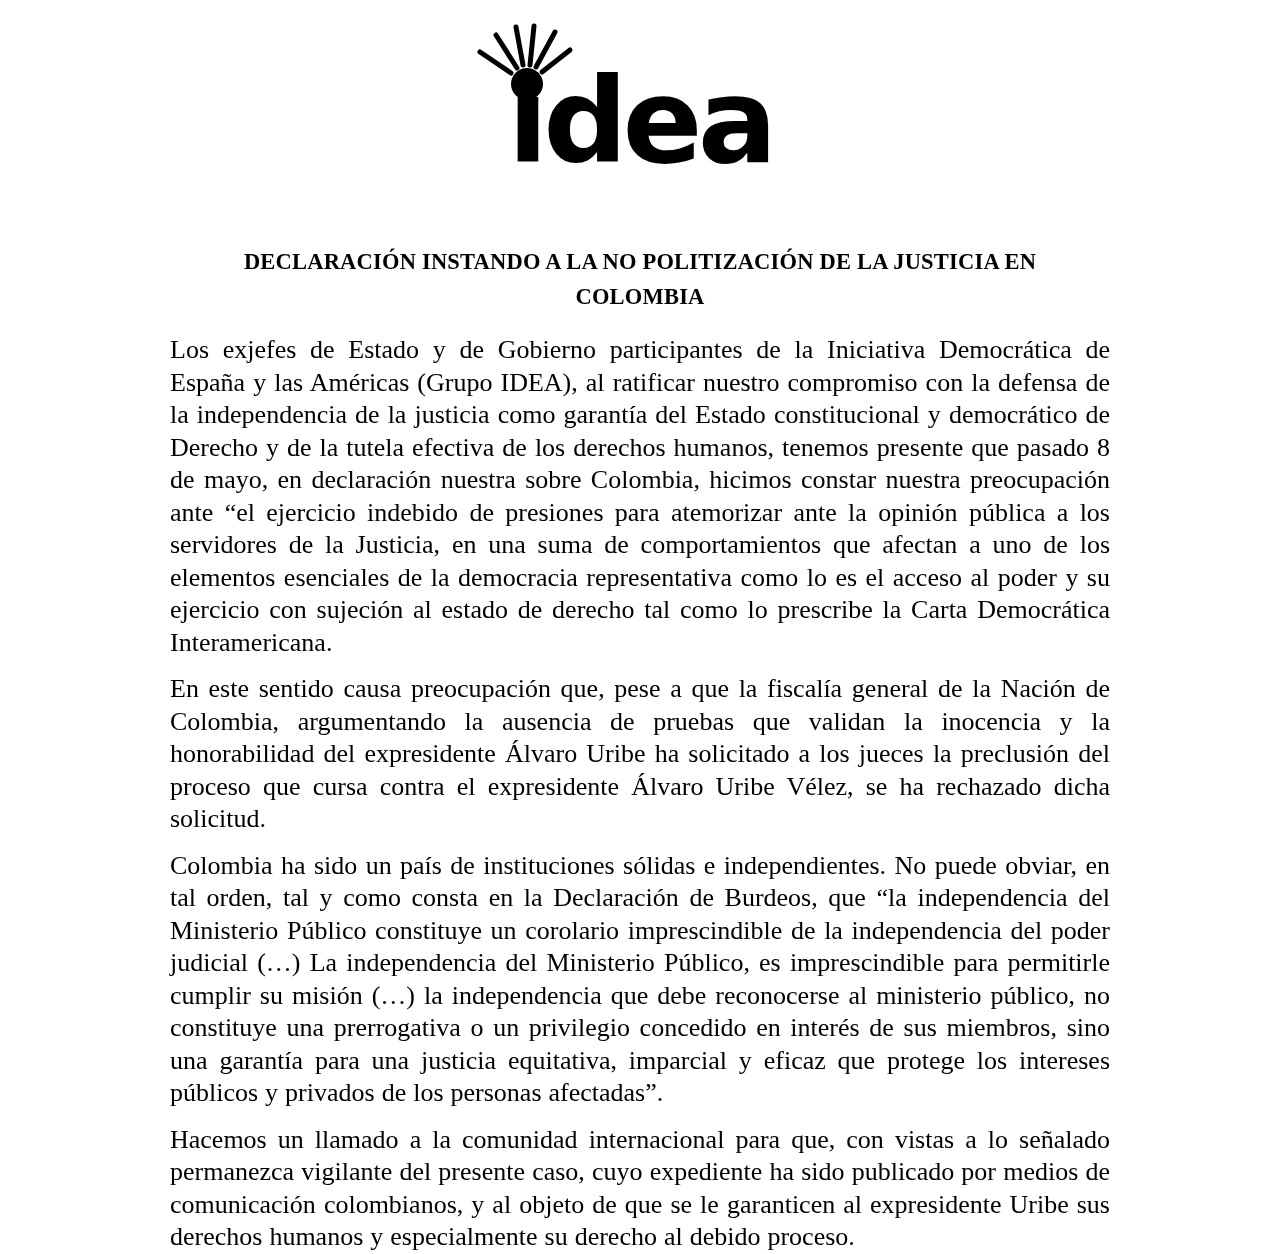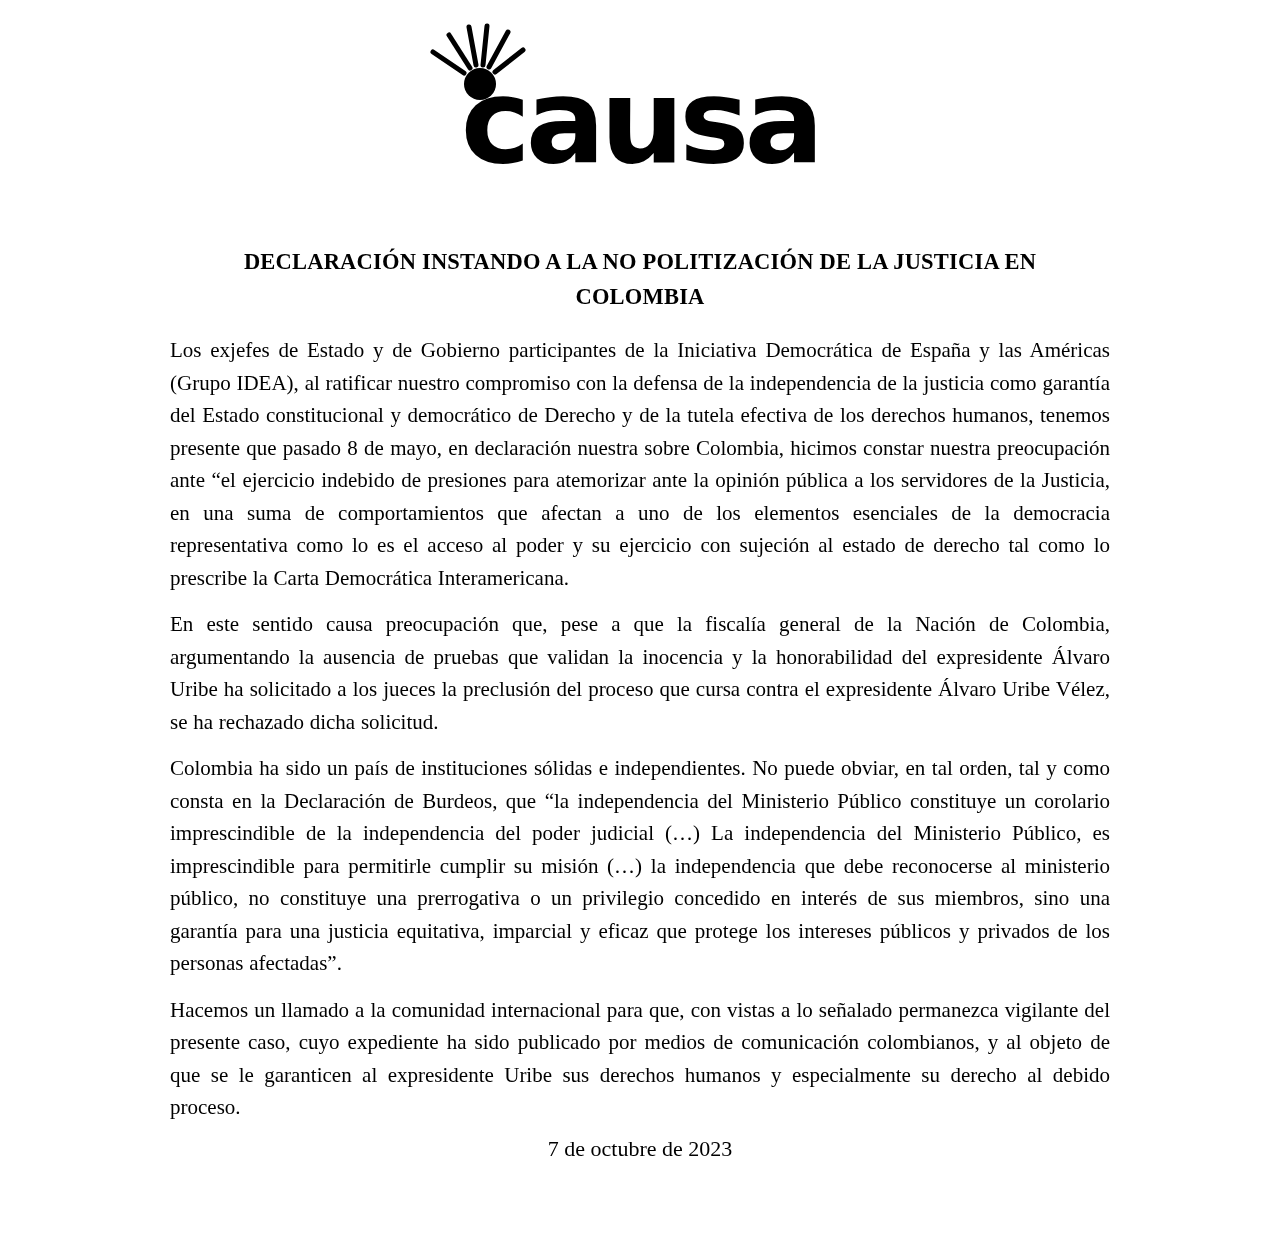--- a/index.html
+++ b/index.html
@@ -66,21 +66,21 @@
     margin: 64px auto 20px auto;
     max-width: 920px;
     font-size: 22.5px;
     line-height: 35px;
     font-weight: 700;
     text-align: center;
     letter-spacing: 0.2px;
   }
   .doc-body p {
     margin: 0 0 14px 0;
-    font-size: 21px;
+    font-size: 26px;
     line-height: 32.5px;
     text-align: justify;
     hyphens: none;
     word-spacing: 0.5px;
   }
   .doc-body p:last-child {
     margin-bottom: 4px;
   }
   .doc-date {
     margin-top: 8px;
@@ -100,21 +100,21 @@
         <g stroke="#000000" stroke-width="5" stroke-linecap="round">
           <line x1="50" y1="69" x2="19" y2="48"></line>
           <line x1="56" y1="64" x2="35" y2="31"></line>
           <line x1="62" y1="61" x2="55" y2="23"></line>
           <line x1="69" y1="61" x2="73" y2="22"></line>
           <line x1="75" y1="63" x2="94" y2="28"></line>
           <line x1="81" y1="68" x2="109" y2="46"></line>
         </g>
         <circle cx="66" cy="80" r="16" fill="#000000"></circle>
       </svg>
-      <span class="wordmark">causa</span>
+      <span class="wordmark">idea</span>
     </div>
   </header>
 
   <main class="doc">
     <h1 class="doc-title">DECLARACIÓN INSTANDO A LA NO POLITIZACIÓN DE LA JUSTICIA EN COLOMBIA</h1>
 
     <div class="doc-body">
       <p>Los exjefes de Estado y de Gobierno participantes de la Iniciativa Democrática de España y las Américas (Grupo IDEA), al ratificar nuestro compromiso con la defensa de la independencia de la justicia como garantía del Estado constitucional y democrático de Derecho y de la tutela efectiva de los derechos humanos, tenemos presente que pasado 8 de mayo, en declaración nuestra sobre Colombia, hicimos constar nuestra preocupación ante “el ejercicio indebido de presiones para atemorizar ante la opinión pública a los servidores de la Justicia, en una suma de comportamientos que afectan a uno de los elementos esenciales de la democracia representativa como lo es el acceso al poder y su ejercicio con sujeción al estado de derecho tal como lo prescribe la Carta Democrática Interamericana.</p>
       <p>En este sentido causa preocupación que, pese a que la fiscalía general de la Nación de Colombia, argumentando la ausencia de pruebas que validan la inocencia y la honorabilidad del expresidente Álvaro Uribe ha solicitado a los jueces la preclusión del proceso que cursa contra el expresidente Álvaro Uribe Vélez, se ha rechazado dicha solicitud.</p>
       <p>Colombia ha sido un país de instituciones sólidas e independientes. No puede obviar, en tal orden, tal y como consta en la Declaración de Burdeos, que “la independencia del Ministerio Público constituye un corolario imprescindible de la independencia del poder judicial (…) La independencia del Ministerio Público, es imprescindible para permitirle cumplir su misión (…) la independencia que debe reconocerse al ministerio público, no constituye una prerrogativa o un privilegio concedido en interés de sus miembros, sino una garantía para una justicia equitativa, imparcial y eficaz que protege los intereses públicos y privados de los personas afectadas”.</p>

